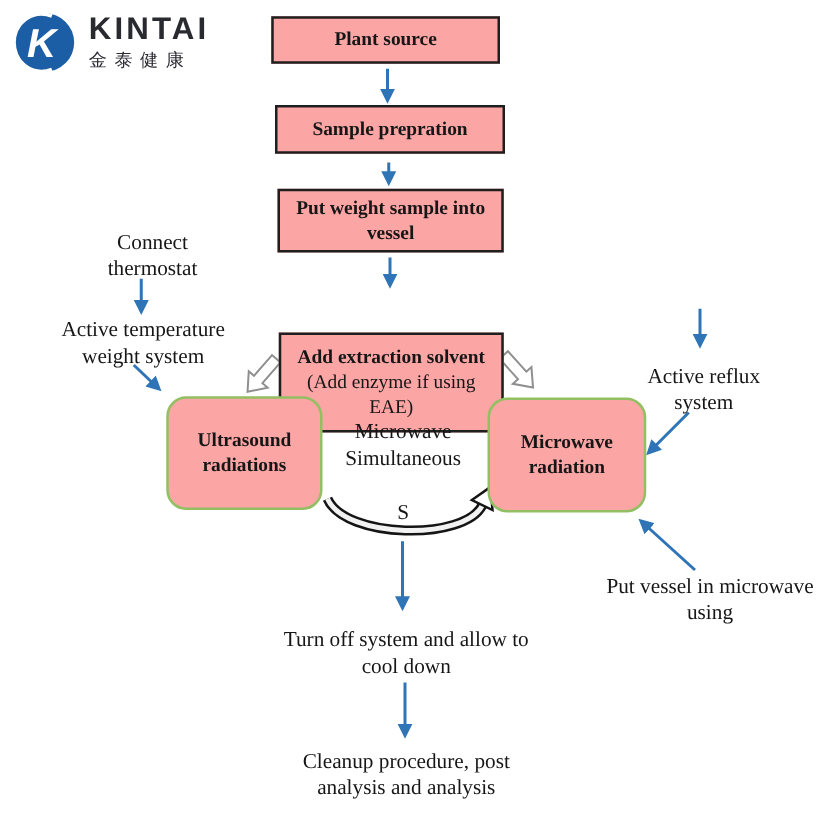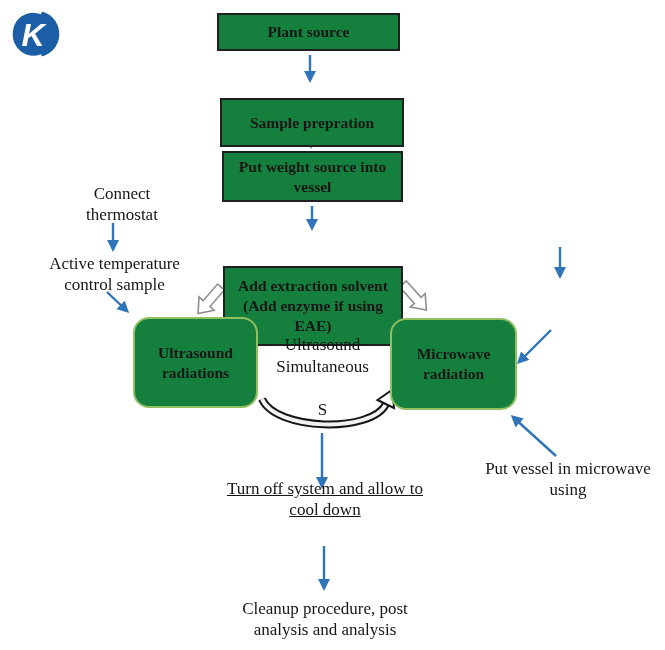--- a/index.html
+++ b/index.html
@@ -3,28 +3,28 @@
 <meta charset="utf-8">
 <style>
   html,body { margin:0; padding:0; background:#fff; }
   .canvas {
     position:relative; width:665px; height:650px; background:#ffffff;
     font-family:"Liberation Serif","DejaVu Serif",serif; color:#161616;
     overflow:hidden;
   }
   .overlay { position:absolute; left:0; top:0; z-index:1; }
   .node {
-    position:absolute; z-index:2; background:#15803d;
+    position:absolute; z-index:2; background:#fca5a5;
     border:2px solid #1f1f1f; box-sizing:border-box;
     display:flex; flex-direction:column; align-items:center; justify-content:center;
     text-align:center; font-weight:bold; font-size:15.5px; line-height:1.28;
     padding:2px 4px;
   }
   .node.rounded { border:2px solid #92bf62; border-radius:16px; }
-  .note { font-weight:bold; }
+  .note { font-weight:normal; }
   .lbl {
     position:absolute; z-index:2; text-align:center;
     font-size:17px; line-height:1.24; font-weight:normal;
   }
   .center-mode { line-height:1.3; }
   .logo { position:absolute; left:8px; top:6px; z-index:3; display:flex; align-items:center; gap:7px; }
   .logo-text { display:flex; flex-direction:column; justify-content:center; }
   .logo-brand {
     font-family:"Liberation Sans","DejaVu Sans",sans-serif; font-weight:bold;
     font-size:25px; letter-spacing:2.5px; color:#292930; line-height:1.05;
@@ -73,58 +73,63 @@
       <polygon points="392.5,389.5 394,408 377.5,400" fill="#ffffff" stroke="#151515" stroke-width="2"></polygon>
     </g>
   </svg>
 
   <div class="logo">
     <svg width="56" height="56" viewBox="0 0 66 66">
       <circle cx="33" cy="33" r="27.5" fill="#1b5ea6"></circle>
       <path d="M 39.5 8 A 27 27 0 1 0 39.5 58.5" fill="none" stroke="#ffffff" stroke-width="3.6"></path>
       <text x="16" y="47" font-family="Liberation Sans, sans-serif" font-size="38" font-weight="bold" font-style="italic" fill="#ffffff">K</text>
     </svg>
+    <div class="logo-text">
+      <span class="logo-brand">KINTAI</span>
+      <span class="logo-sub">金泰健康</span>
+    </div>
   </div>
 
   <div class="node" style="left:217px; top:13px; width:183px; height:38px;">
     <span>Plant source</span>
   </div>
 
-  <div class="node" style="left:220px; top:98px; width:184px; height:49px;">
+  <div class="node" style="left:220px; top:84px; width:184px; height:39px;">
     <span>Sample prepration</span>
   </div>
 
   <div class="node" style="left:222px; top:151px; width:181px; height:51px;">
-    <span>Put weight source into vessel</span>
+    <span>Put weight sample into vessel</span>
   </div>
 
   <div class="node" style="left:223px; top:228px; width:180px; height:80px; line-height:1.3;margin-top:38px;">
     <span>Add extraction solvent</span>
     <span class="note">(Add enzyme if using EAE)</span>
   </div>
 
   <div class="node rounded" style="left:133px; top:317px; width:125px; height:91px;">
     <span>Ultrasound radiations</span>
   </div>
 
   <div class="node rounded" style="left:390px; top:318px; width:127px; height:92px;">
     <span>Microwave radiation</span>
   </div>
 
   <div class="lbl center-mode" style="left:262px; top:334px; width:121px;">
-    <div>Ultrasound</div>
+    <div>Microwave</div>
     <div>Simultaneous</div>
   </div>
   <div class="lbl" style="left:262px; top:399px; width:121px;">S</div>
 
   <div class="lbl" style="left:75px; top:183px; width:94px;">Connect thermostat</div>
 
-  <div class="lbl" style="left:37px; top:253px; width:155px;">Active temperature control sample</div>
+  <div class="lbl" style="left:37px; top:253px; width:155px;">Active temperature weight system</div>
 
 
+  <div class="lbl" style="left:510px; top:290px; width:106px;">Active reflux system</div>
 
   <div class="lbl" style="left:477px; top:458px; width:182px;">Put vessel in microwave using</div>
 
-  <div class="lbl" style="left:225px; top:478px; width:200px;text-decoration:underline;">Turn off system and allow to cool down</div>
+  <div class="lbl" style="left:225px; top:501px; width:200px;">Turn off system and allow to cool down</div>
 
   <div class="lbl" style="left:225px; top:598px; width:200px;">Cleanup procedure, post analysis and analysis</div>
 
 </div>
 
 </body></html>

